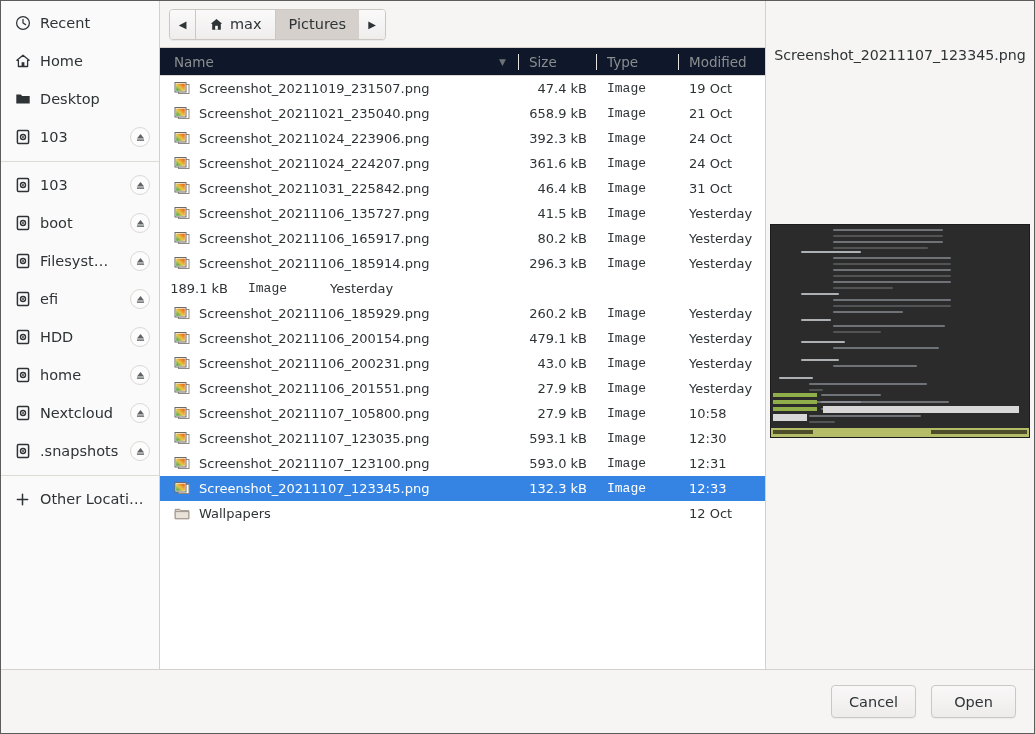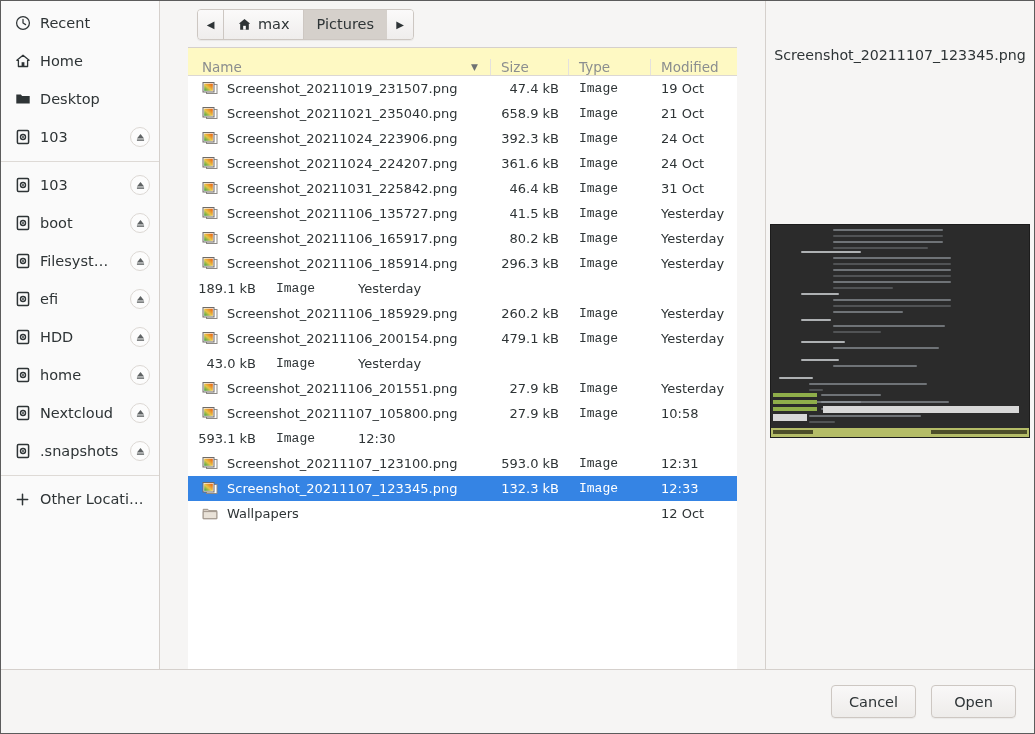--- a/index.html
+++ b/index.html
@@ -10,21 +10,21 @@
     overflow: hidden;
     -webkit-font-smoothing: antialiased;
   }
   .dialog {
     width: 1035px; height: 734px;
     display: flex; flex-direction: column;
     background: #f6f5f4;
     border: 1px solid #5c5c5c;
     position: relative;
   }
-  .body-row { flex: 1; display: flex; min-height: 0; gap: 28px; }
+  .body-row { flex: 1; display: flex; min-height: 0; }
 
   
   .sidebar {
     width: 159px; flex: 0 0 159px;
     background: #fafafa;
     border-right: 1px solid #d5d0cc;
     display: flex; flex-direction: column;
     padding-top: 3px;
     overflow: hidden;
   }
@@ -76,22 +76,22 @@
   }
   .pb-btn:last-child { border-right: none; }
   .pb-btn.crumb { padding: 0 13px; gap: 6px; }
   .pb-btn.active { background: #d5d0cb; background-image: none; }
   .pb-arrow { width: 26px; padding: 0; }
   .pb-arrow span { font-size: 10px; color: #2e3436; }
 
   
   .colhdr {
     height: 28px; flex: 0 0 28px;
-    display: flex; align-items: flex-end;
-    background: #fef9c3;
+    display: flex; align-items: center;
+    background: #0f172a;
     border-bottom: 1px solid #dcd8d4;
     font-size: 13.5px; color: #8b8e8f;
   }
   .ch {
     display: flex; align-items: center;
     border-right: 1px solid #e4e1de;
     padding: 0 10px; cursor: pointer; white-space: nowrap;
   }
   .ch.name  { flex: 1 1 auto; justify-content: space-between; padding-left: 14px; }
   .ch.size  { flex: 0 0 78px; }
@@ -604,20 +604,35 @@
                   <rect x="1" y="1.5" width="11" height="9.5" fill="#f7f5f2" stroke="#6e6a66" stroke-width="1"></rect>
                   <rect x="2.2" y="2.7" width="8.6" height="7.1" fill="url(#ig)"></rect>
                 </svg></span>
               <span class="txt">Screenshot_20211106_200154.png</span>
             </div>
             <div class="f-size">479.1 kB</div>
             <div class="f-type">Image</div>
             <div class="f-mod">Yesterday</div>
           </div>
           <div class="frow">
+            <div class="f-name">
+              <span style="width: 16px; height: 16px; flex: 0 0 16px; display: block;"><svg width="16" height="16" viewBox="0 0 16 16">
+                  <defs>
+                    <linearGradient id="ig" x1="0" y1="1" x2="1" y2="0">
+                      <stop offset="0" stop-color="#2f9e44"></stop>
+                      <stop offset="0.45" stop-color="#e8c547"></stop>
+                      <stop offset="1" stop-color="#e8590c"></stop>
+                    </linearGradient>
+                  </defs>
+                  <rect x="4.5" y="3.5" width="10.5" height="9" fill="#ffffff" stroke="#8d8a86" stroke-width="1"></rect>
+                  <rect x="1" y="1.5" width="11" height="9.5" fill="#f7f5f2" stroke="#6e6a66" stroke-width="1"></rect>
+                  <rect x="2.2" y="2.7" width="8.6" height="7.1" fill="url(#ig)"></rect>
+                </svg></span>
+              <span class="txt">Screenshot_20211106_200231.png</span>
+            </div>
             <div class="f-size">43.0 kB</div>
             <div class="f-type">Image</div>
             <div class="f-mod">Yesterday</div>
           </div>
           <div class="frow">
             <div class="f-name">
               <span style="width: 16px; height: 16px; flex: 0 0 16px; display: block;"><svg width="16" height="16" viewBox="0 0 16 16">
                   <defs>
                     <linearGradient id="ig" x1="0" y1="1" x2="1" y2="0">
                       <stop offset="0" stop-color="#2f9e44"></stop>
@@ -649,20 +664,35 @@
                   <rect x="1" y="1.5" width="11" height="9.5" fill="#f7f5f2" stroke="#6e6a66" stroke-width="1"></rect>
                   <rect x="2.2" y="2.7" width="8.6" height="7.1" fill="url(#ig)"></rect>
                 </svg></span>
               <span class="txt">Screenshot_20211107_105800.png</span>
             </div>
             <div class="f-size">27.9 kB</div>
             <div class="f-type">Image</div>
             <div class="f-mod">10:58</div>
           </div>
           <div class="frow">
+            <div class="f-name">
+              <span style="width: 16px; height: 16px; flex: 0 0 16px; display: block;"><svg width="16" height="16" viewBox="0 0 16 16">
+                  <defs>
+                    <linearGradient id="ig" x1="0" y1="1" x2="1" y2="0">
+                      <stop offset="0" stop-color="#2f9e44"></stop>
+                      <stop offset="0.45" stop-color="#e8c547"></stop>
+                      <stop offset="1" stop-color="#e8590c"></stop>
+                    </linearGradient>
+                  </defs>
+                  <rect x="4.5" y="3.5" width="10.5" height="9" fill="#ffffff" stroke="#8d8a86" stroke-width="1"></rect>
+                  <rect x="1" y="1.5" width="11" height="9.5" fill="#f7f5f2" stroke="#6e6a66" stroke-width="1"></rect>
+                  <rect x="2.2" y="2.7" width="8.6" height="7.1" fill="url(#ig)"></rect>
+                </svg></span>
+              <span class="txt">Screenshot_20211107_123035.png</span>
+            </div>
             <div class="f-size">593.1 kB</div>
             <div class="f-type">Image</div>
             <div class="f-mod">12:30</div>
           </div>
           <div class="frow">
             <div class="f-name">
               <span style="width: 16px; height: 16px; flex: 0 0 16px; display: block;"><svg width="16" height="16" viewBox="0 0 16 16">
                   <defs>
                     <linearGradient id="ig" x1="0" y1="1" x2="1" y2="0">
                       <stop offset="0" stop-color="#2f9e44"></stop>

